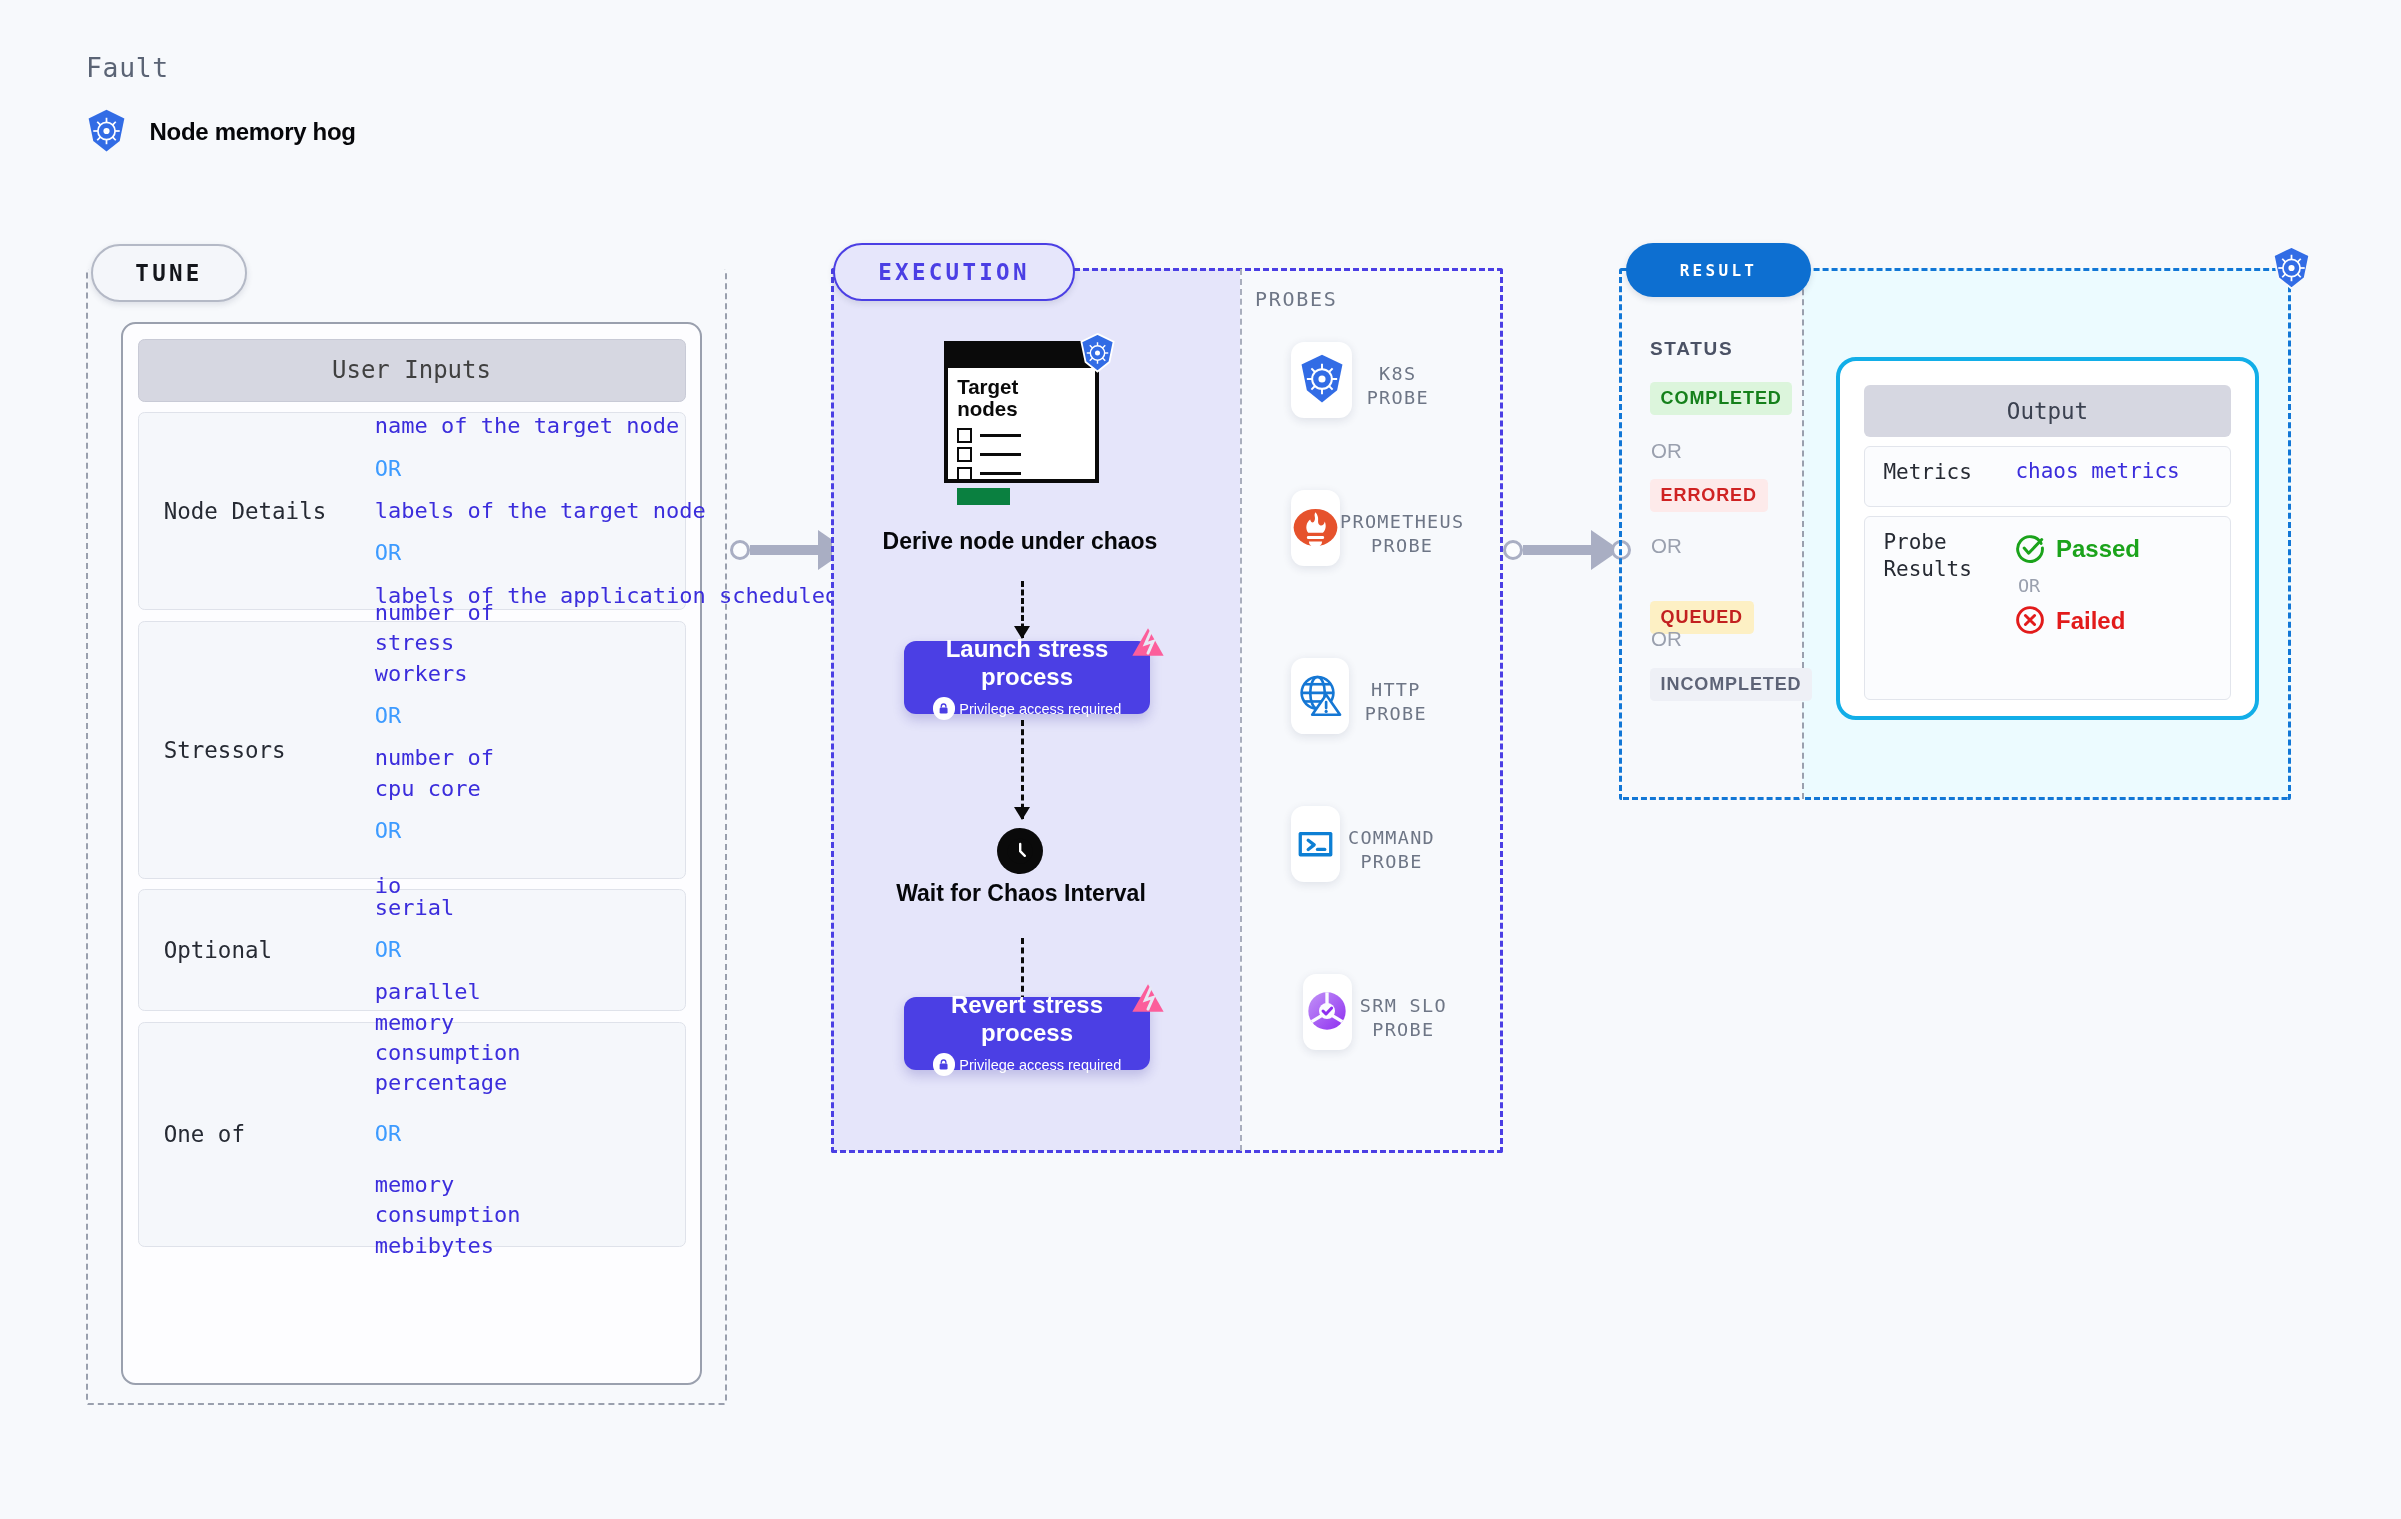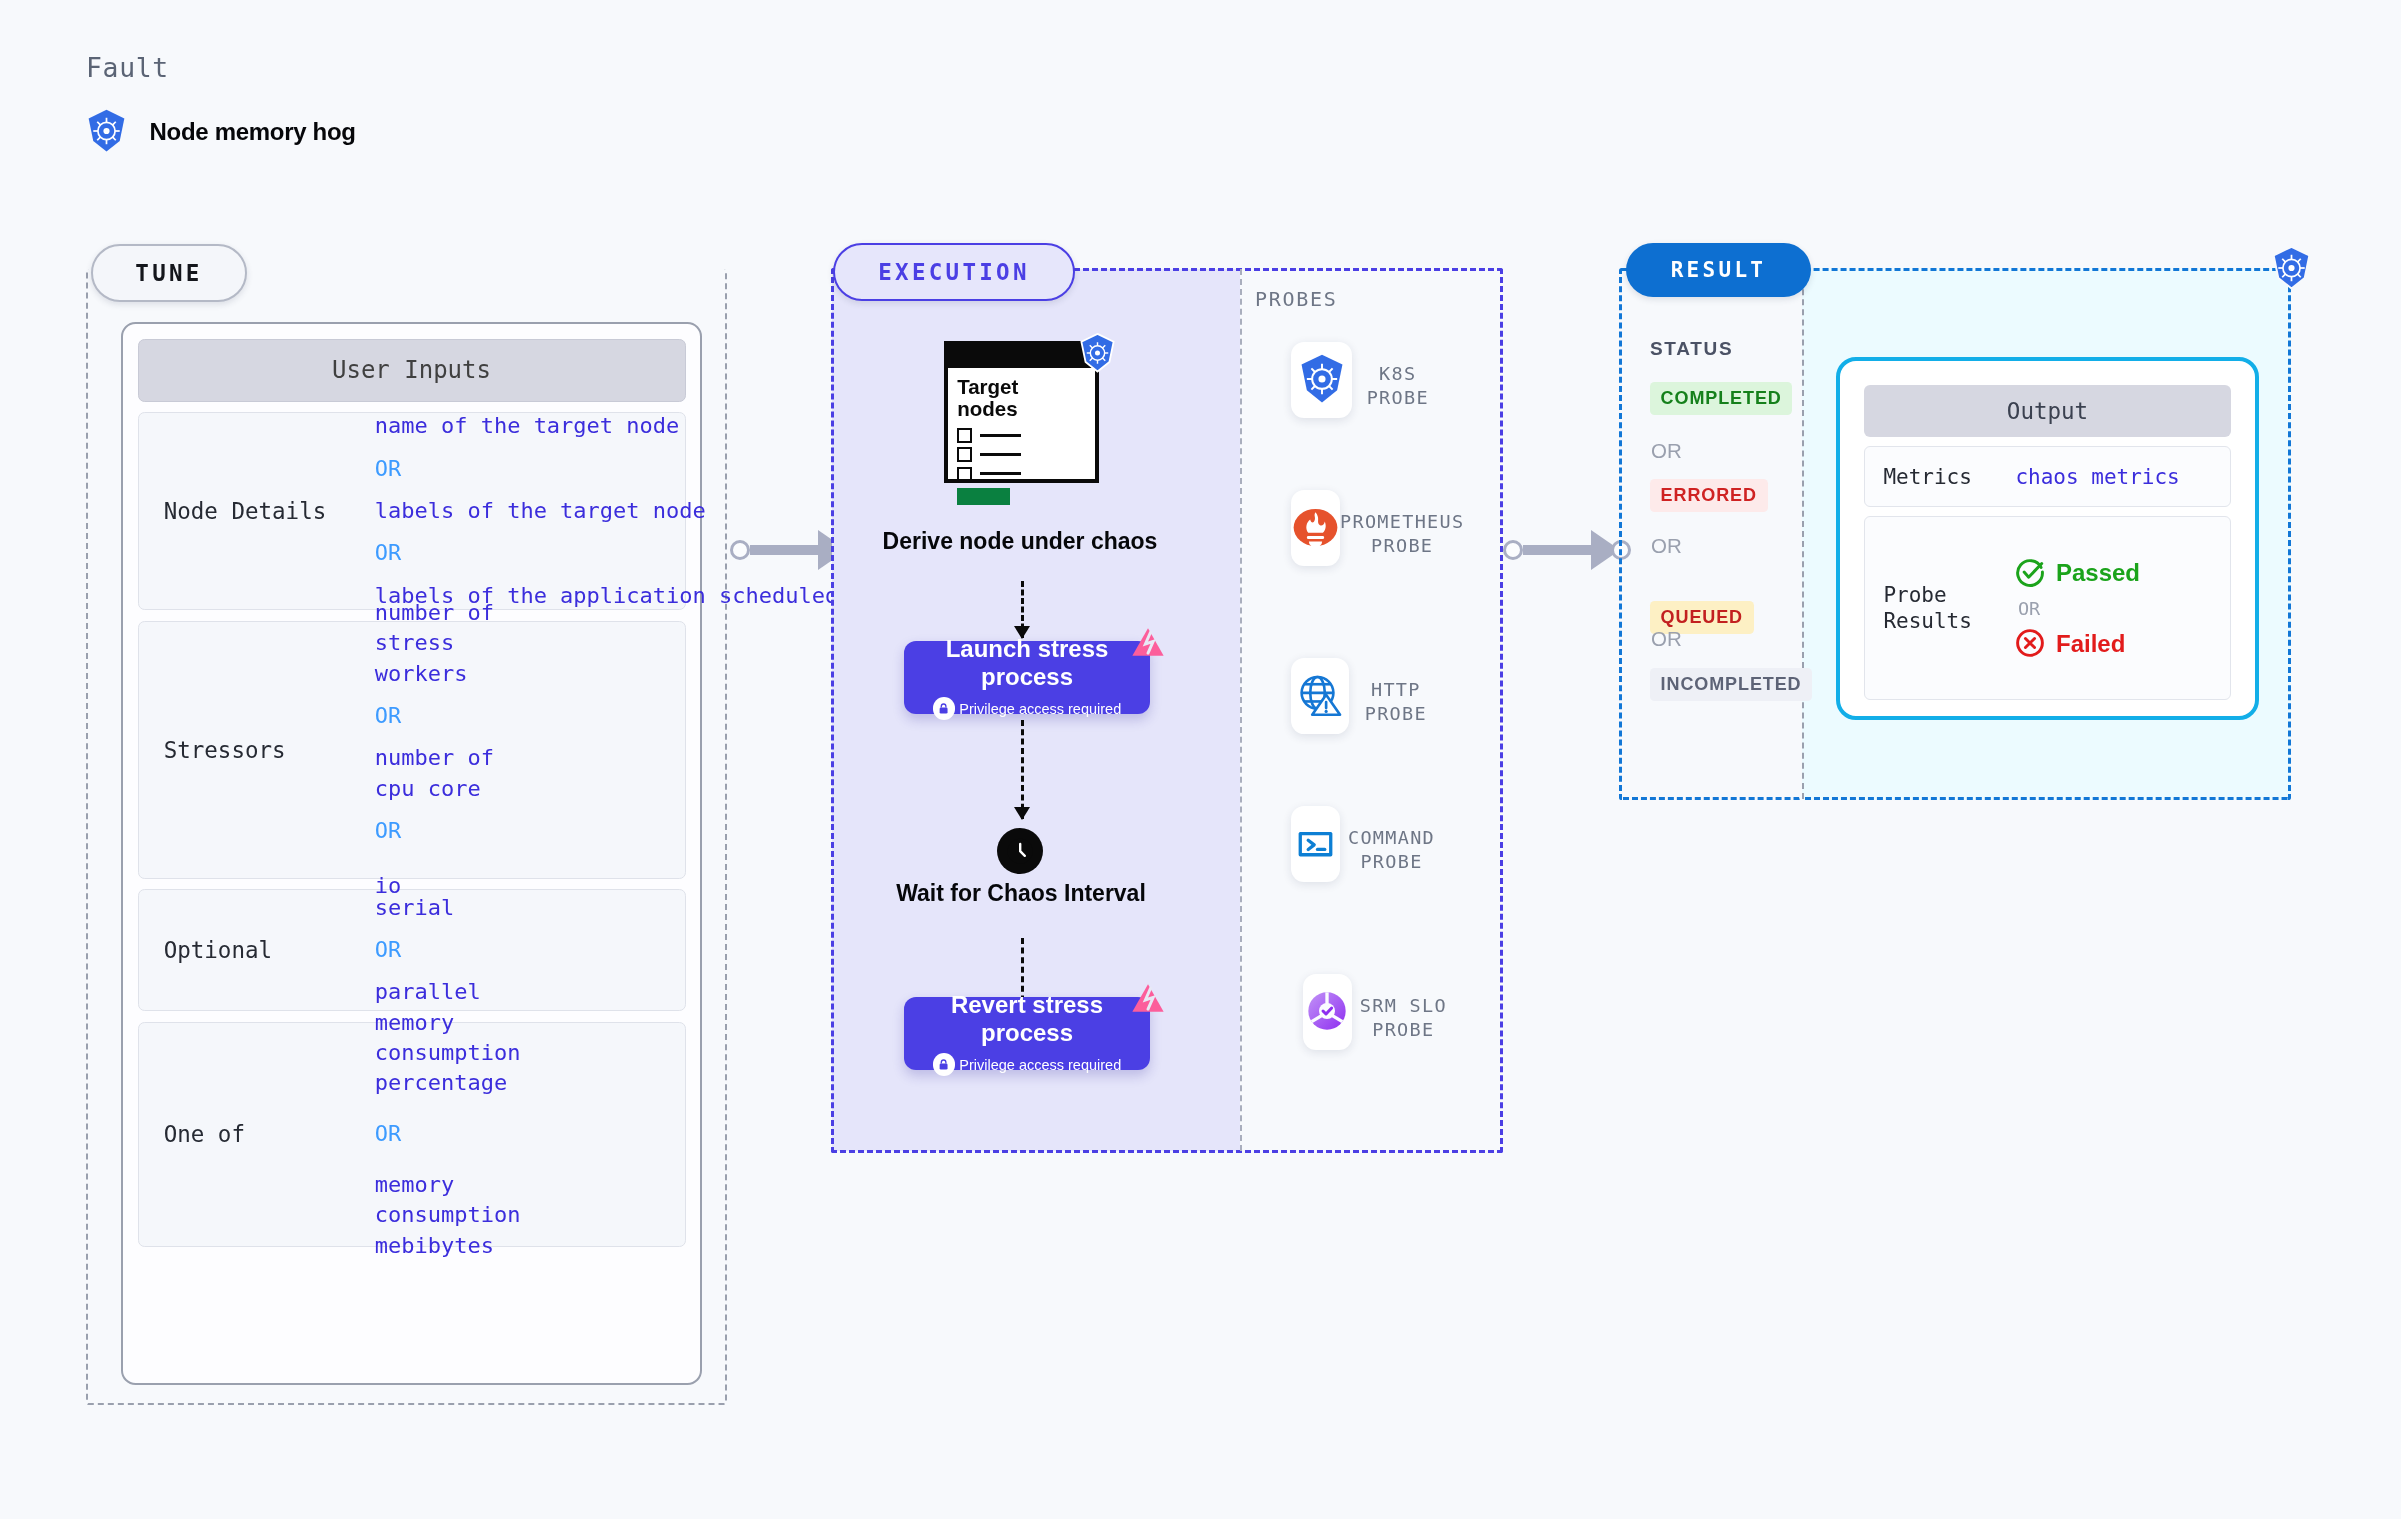--- a/index.html
+++ b/index.html
@@ -159,21 +159,21 @@
     display:flex;align-items:center;justify-content:center;
   }
   .probe-name{
     margin-top:11.2px;text-align:center;font-size:18.5px;letter-spacing:1.3px;color:#6e7686;
     font-family:"DejaVu Sans Mono","Liberation Mono",monospace;line-height:1.3;
   }
 
   
   #result-pill{
     left:1626px;top:243px;width:185px;height:54px;
-    background:#0d6fd1;border:none;color:#fff;font-size:21px;
+    background:#0d6fd1;border:none;color:#fff;font-size:16px;
   }
   #result-status-region{
     position:absolute;left:1619px;top:268px;width:182px;height:532px;
     border:3.3px dashed #1277d6;border-right:none;border-radius:2.6px;box-sizing:border-box;
   }
   #result-inner-divider{
     position:absolute;left:1802px;top:269px;width:0;height:530px;
     border-left:2px dashed #9aa0ae;
   }
   #result-output-region{
@@ -198,21 +198,21 @@
     background:#fff;border:4px solid #12aee8;border-radius:20px;box-sizing:border-box;padding:24px;
   }
   #output-hdr{
     height:52px;background:#d6d7e1;border-radius:6px;
     display:flex;align-items:center;justify-content:center;
     font-family:"DejaVu Sans Mono","Liberation Mono",monospace;
     font-size:22.5px;color:#3b4150;
   }
   .out-group{
     margin-top:9.2px;background:#fbfcfe;border:0.7px solid #e2e5ec;border-radius:6px;
-    display:flex;align-items:center;padding:12px 9.2px;box-sizing:border-box;
+    display:flex;align-items:flex-start;padding:12px 9.2px;box-sizing:border-box;
   }
   .out-label{
     width:132px;flex:none;padding-left:9.2px;
     font-family:"DejaVu Sans Mono","Liberation Mono",monospace;
     font-size:21px;color:#262a33;line-height:1.25;
   }
   .out-val{
     font-family:"DejaVu Sans Mono","Liberation Mono",monospace;
     font-size:21px;color:#3b2ddc;
   }

